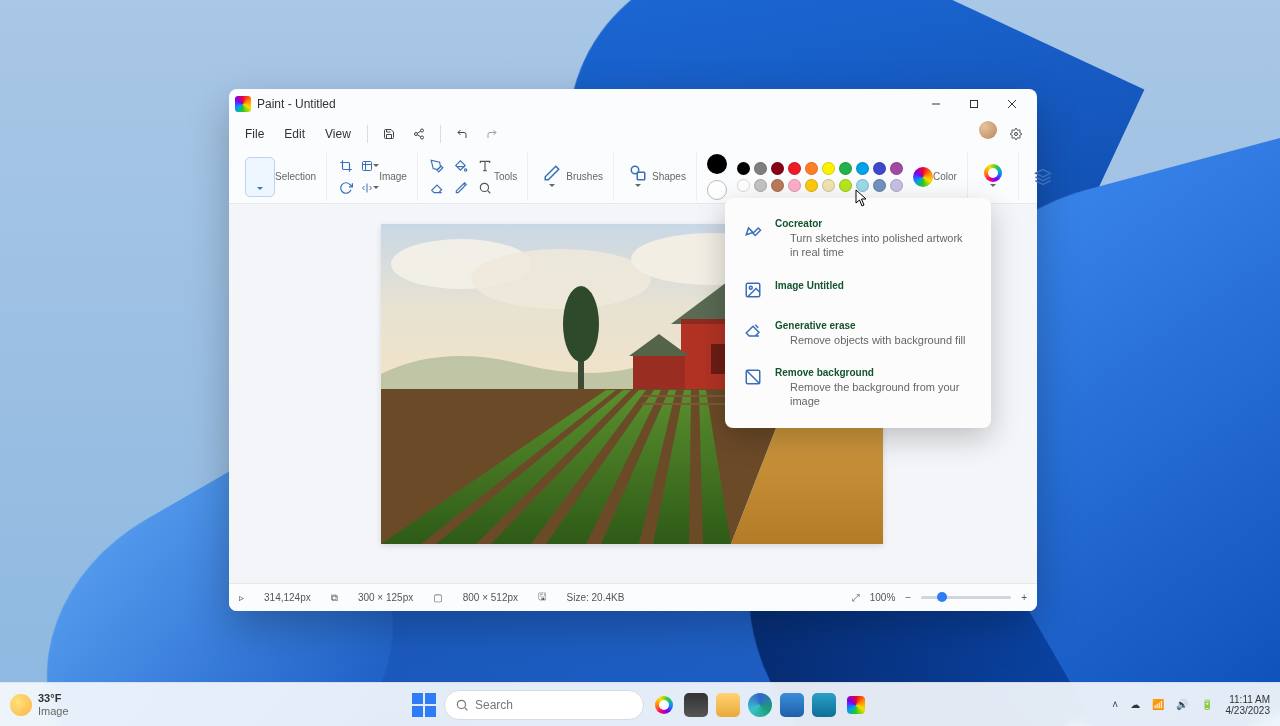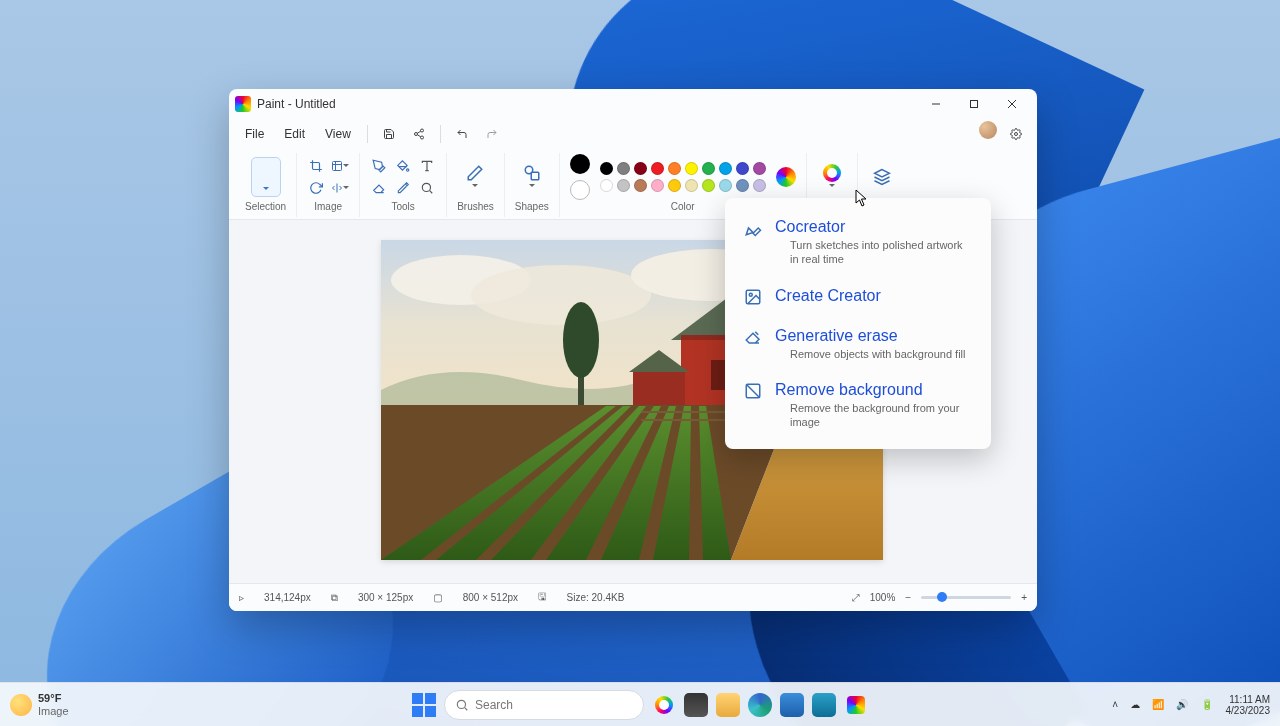--- a/index.html
+++ b/index.html
@@ -53,21 +53,21 @@
     background:radial-gradient(circle at 30% 30%,#e7c49a,#b8865f);}
   .gear { color:#555 }
 
   
   .ribbon {
     display:flex; align-items:stretch; padding:4px 6px 2px 6px; gap:0;
     border-bottom:1px solid #e5e7ea;
     background:#fbfcfd;
   }
   .group {
-    display:flex; flex-direction:column; align-items:center; padding:2px 10px;
+    display:flex; flex-direction:row; align-items:center; padding:2px 10px;
     border-right:1px solid #eceef1;
   }
   .group:last-child{border-right:none;}
   .group .body { display:flex; align-items:center; gap:6px; height:44px;}
   .group .label { font-size:10px; color:#666; margin-top:2px; height:14px;}
   .bigbtn {
     width:30px; height:40px; border:1px solid #bcd3ef; border-radius:5px; background:#eef6ff;
     position:relative;
   }
   .bigbtn::after{ content:""; position:absolute; bottom:3px; left:50%; transform:translateX(-50%);
@@ -116,21 +116,21 @@
   .zoomthumb{width:10px;height:10px;border-radius:50%;background:#2e7cf6;position:absolute;top:-4px}
 
   
   .dropdown {
     position:absolute; left:725px; top:198px; width:266px;
     background:#fcfcfd; border-radius:8px; box-shadow:0 10px 30px rgba(0,0,0,.22);
     padding:10px 4px; z-index:50;
   }
   .dditem { display:flex; gap:12px; padding:10px 14px; border-radius:6px;}
   .ddicon { width:20px;height:20px;flex:none; display:flex;align-items:center;justify-content:center;color:#3a6fb8}
-  .ddtitle { font-size:16px; color:#1d4ed8; font-weight:400; margin-bottom:2px;}
+  .ddtitle { font-size:10px; color:#14532d; font-weight:700; margin-bottom:2px;}
   .ddsub  { font-size:11px; color:#666; line-height:1.3;margin-left:15px;}
 
   
   .cursor {
     position:absolute; left:855px; top:189px; z-index:60; pointer-events:none;
   }
 
   
   .taskbar {
     position:absolute; left:0; right:0; bottom:0; height:44px;
@@ -512,21 +512,21 @@
   </div>
   <div class="dditem">
     <div class="ddicon">
       <svg width="18" height="18" viewBox="0 0 24 24" fill="none" stroke="currentColor" stroke-width="2">
           <rect x="3" y="3" width="18" height="18" rx="2"></rect>
           <circle cx="9" cy="9" r="2"></circle>
           <path d="M21 15l-5-5L5 21"></path>
         </svg>
     </div>
     <div>
-      <div class="ddtitle">Create Creator</div>
+      <div class="ddtitle">Image Untitled</div>
     </div>
   </div>
   <div class="dditem">
     <div class="ddicon">
       <svg width="18" height="18" viewBox="0 0 24 24" fill="none" stroke="currentColor" stroke-width="2">
           <path d="M20 20H7l-4-4 9-9 8 8-5 5"></path>
           <path d="M15 5l4 4"></path>
         </svg>
     </div>
     <div>
@@ -549,21 +549,21 @@
 </div>
 
 <svg class="cursor" width="14" height="18" viewBox="0 0 14 18">
   <path d="M1 1 L1 14 L4.5 11 L7 17 L9 16 L6.5 10 L11 10 Z" fill="#fff" stroke="#000" stroke-width="1"></path>
 </svg>
 
 <div class="taskbar">
   <div class="weather">
     <div class="sun"></div>
     <div>
-      <div style="font-weight:600">59°F</div>
+      <div style="font-weight:600">33°F</div>
       <div style="color:#666">Image</div>
     </div>
   </div>
 
   <div class="center">
     <div class="start">
         <div></div>
         <div></div>
         <div></div>
         <div></div>

